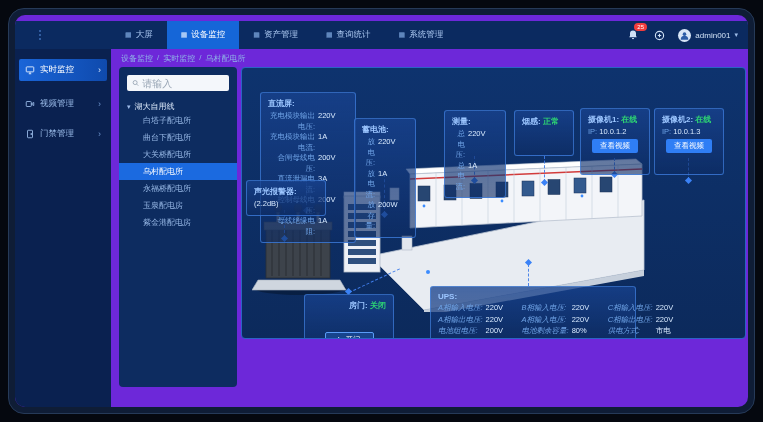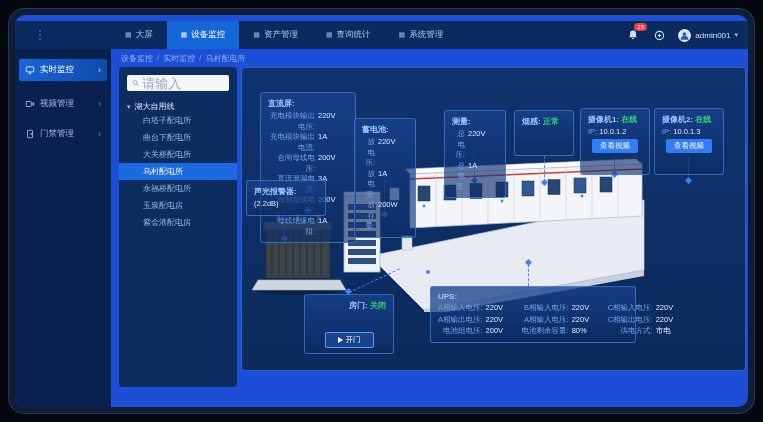--- a/index.html
+++ b/index.html
@@ -1,20 +1,20 @@
 <!DOCTYPE html>
 <html><head>
 <meta charset="utf-8">
 <style>
   * { margin:0; padding:0; box-sizing:border-box; }
   body { background:#05080f; font-family:"Liberation Sans", sans-serif; }
   #stage { position:relative; width:763px; height:422px; background:#05080f; overflow:hidden; }
   .frame { position:absolute; left:8px; top:8px; width:747px; height:406px;
            background:#0f1d36; border:1px solid #263a58; border-radius:16px; overflow:hidden; }
-  .app { position:absolute; inset:6px; border-radius:10px; background:#1d4ed8; overflow:hidden; }
+  .app { position:absolute; inset:6px; border-radius:10px; background:#6d28d9; overflow:hidden; }
 
   
   .navbar { position:absolute; left:0; right:0; top:6px; height:28px; background:#0b2a60;
             display:flex; align-items:stretch; }
   .nav-drag { position:absolute; left:24px; top:9px; width:2px; height:10px; }
   .nav-drag i { display:block; width:2px; height:2px; border-radius:50%; background:#3f6eb5; margin-bottom:2px; }
   .nav-items { display:flex; margin-left:96px; }
   .nav-item { display:flex; align-items:center; gap:4px; padding:0 14px; color:#a9c6ef;
               font-size:8.5px; cursor:pointer; }
   .nav-item .nglyph { font-size:7px; color:#7fa9e0; }
@@ -38,30 +38,30 @@
   .side-item .chev { font-size:9px; color:#6f96cf; }
   .side-item.active { background:linear-gradient(90deg,#1a65d8,#0f4aad); color:#fff; }
   .side-item.active .chev { color:#dcebff; }
 
   
   .crumb { position:absolute; left:106px; top:38px; font-size:8px; color:#8fb4e6; display:flex; gap:4px; }
   .tree-panel { position:absolute; left:104px; top:52px; width:118px; height:320px;
                 background:#0d2c60; border-radius:4px; padding:8px; }
   .search-box { display:flex; align-items:center; gap:3px; background:#f4f7fb; border-radius:2px;
                 height:16px; padding:0 5px; }
-  .search-box input { border:0; outline:0; background:transparent; width:100%; font-size:13px; color:#333; }
+  .search-box input { border:0; outline:0; background:transparent; width:100%; font-size:10px; color:#333; }
   .search-box input::placeholder { color:#9aa7b6; }
   .tree-root { margin-top:10px; color:#dce9fa; font-size:8px; font-weight:normal;
                display:flex; gap:4px; align-items:center; cursor:pointer; }
   .tree-root .tcaret { font-size:7px; color:#9dbce8; }
   .tree-item { margin:0 -8px; padding:3px 8px 3px 24px; font-size:8px; color:#9abbe8; cursor:pointer; }
   .tree-item.selected { background:#1b6ae0; color:#ffffff; }
 
   
-  .main { position:absolute; left:226px; top:52px; width:505px; height:304px;
+  .main { position:absolute; left:226px; top:52px; width:505px; height:272px;
           background:linear-gradient(180deg,#0e336e,#0c2a5c);
           border:1px solid #2b63c4; border-radius:4px; overflow:hidden; }
 
   
   .co { position:absolute; background:linear-gradient(180deg,rgba(24,66,142,.78),rgba(14,44,100,.62));
         border:1px solid rgba(72,140,240,.6); border-radius:3px; padding:5px 7px; }
   .co-title { color:#9cc6ff; font-size:8px; font-weight:bold; margin-bottom:2px; }
   .kv { display:flex; gap:3px; font-size:7.5px; line-height:10.5px; }
   .kv .k { flex:1; text-align:right; color:#6fa3e6; }
   .kv .v { width:30px; text-align:left; color:#d8eaff; }
@@ -72,21 +72,21 @@
   .btn-ghost { display:flex; align-items:center; justify-content:center; gap:3px; margin:21px auto 0;
                background:rgba(47,126,245,.25); border:1px solid #5a9cf8; color:#fff; border-radius:2px;
                font-size:7.5px; padding:2px 12px; cursor:pointer; font-family:"Liberation Sans",sans-serif; }
   .tri { width:0; height:0; border-top:3px solid transparent; border-bottom:3px solid transparent;
          border-left:5px solid #fff; display:inline-block; }
   .ip-line { font-size:7.5px; color:#6fa3e6; margin-top:1px; }
   .ip-line b { color:#d8eaff; font-weight:normal; }
 
   .ups-grid { display:grid; grid-template-columns:1fr 1fr 1fr; column-gap:10px; row-gap:1px; }
   .ups-cell { display:flex; gap:3px; font-size:7.5px; line-height:10.5px; }
-  .ups-cell .k { flex:1; text-align:right; color:#6fa3e6; white-space:nowrap; }
+  .ups-cell .k { flex:1; color:#6fa3e6; white-space:nowrap;font-style:italic; }
   .ups-cell .v { width:26px; color:#d8eaff; }
 
   
   .conn-v { position:absolute; width:0; border-left:1px dashed #3f7ce8; opacity:.9; }
   .conn-d { position:absolute; height:0; border-top:1px dashed #3f7ce8; transform-origin:left center; }
   .diamond { position:absolute; width:5px; height:5px; background:#3b82f6; transform:rotate(45deg); }
 
   .scene { position:absolute; left:10px; top:84px; width:400px; height:160px; }
 </style>
 </head>

